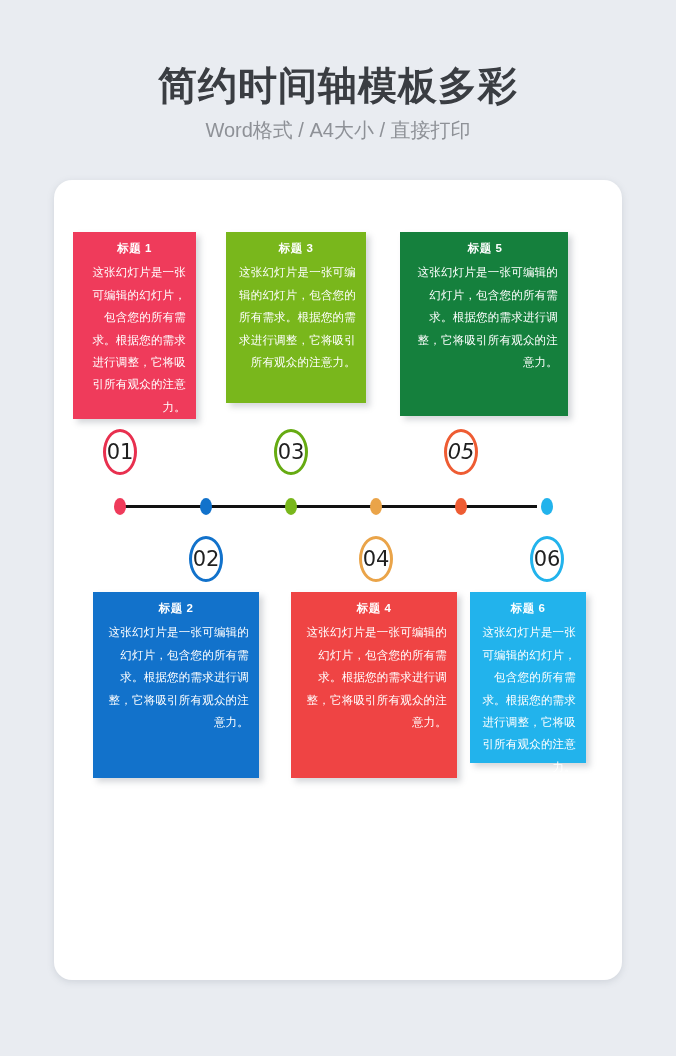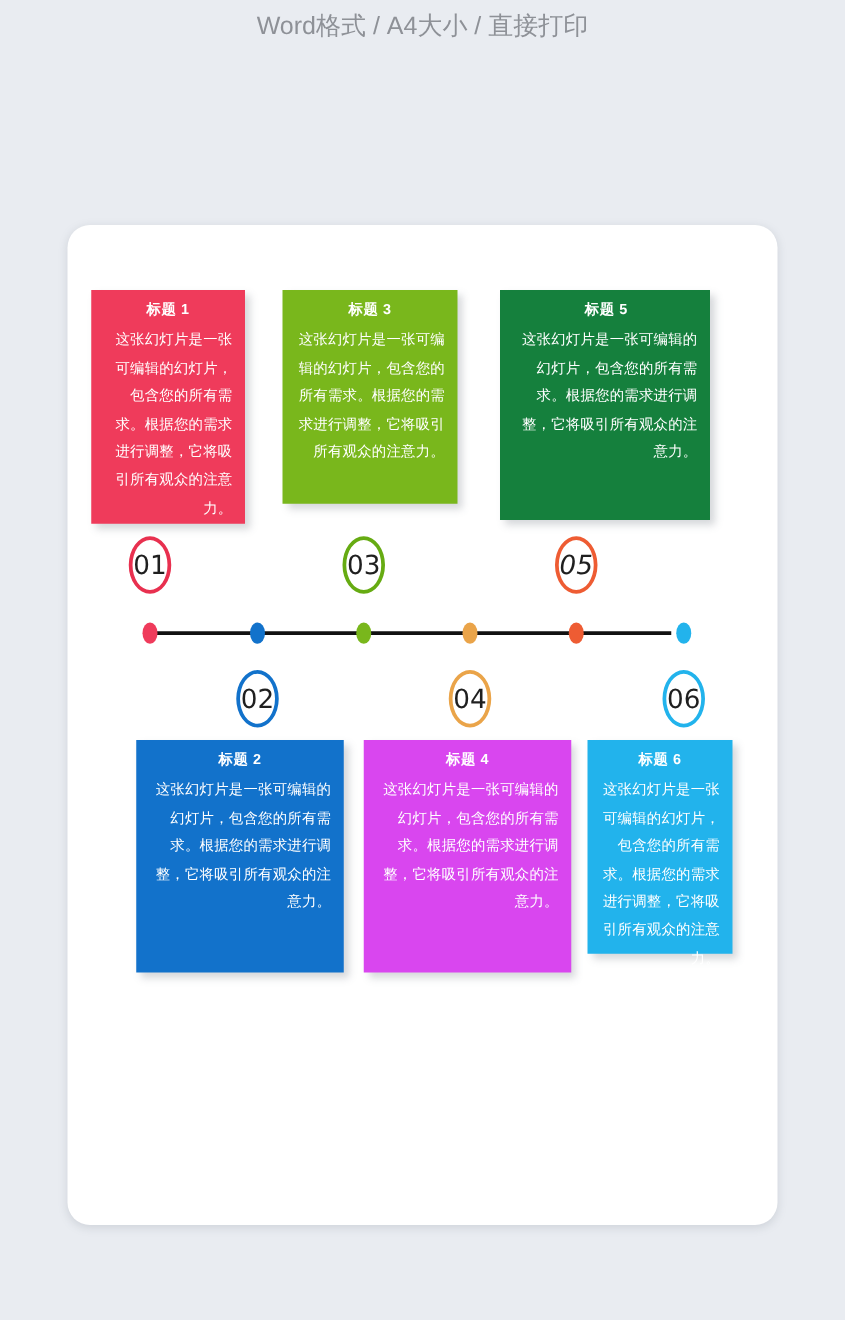--- a/index.html
+++ b/index.html
@@ -65,22 +65,22 @@
     line-height:1.95;
     margin:0;
     letter-spacing:.2px;
   }
 
   
   #card-1{left:19px;  top:52px;  width:123px; height:187px; background:#ef3b5b;}
   #card-3{left:172px; top:52px;  width:140px; height:171px; background:#79b71c;}
   #card-5{left:346px; top:52px;  width:168px; height:184px; background:#15803d;padding-left:12px;}
   
-  #card-2{left:55px;  top:412px; width:166px; height:186px; background:#1272cb;}
-  #card-4{left:237px; top:412px; width:166px; height:186px; background:#d946ef;}
+  #card-2{left:39px;  top:412px; width:166px; height:186px; background:#1272cb;}
+  #card-4{left:237px; top:412px; width:166px; height:186px; background:#ef4444;}
   #card-6{left:416px; top:412px; width:116px; height:171px; background:#22b3ec;}
 
   
   .num{
     position:absolute;
     width:34px;height:46px;
     border-radius:50%;
     background:#ffffff;
     box-sizing:border-box;
     border-width:3.5px;
@@ -117,20 +117,21 @@
   #dot-2{left:146px; background:#1272cb;}
   #dot-3{left:231px; background:#79b71c;}
   #dot-4{left:316px; background:#eaa449;}
   #dot-5{left:401px; background:#ee5c33;}
   #dot-6{left:487px; background:#22b3ec;}
 </style>
 </head>
 <body>
 
 <div class="header">
+  <h1 class="header-title">简约时间轴模板多彩</h1>
   <h2 class="header-sub">Word格式 / A4大小 / 直接打印</h2>
 </div>
 
 <div class="page">
 
   <div class="card" id="card-1">
     <div class="card-title">标题 1</div>
     <div class="card-body">这张幻灯片是一张可编辑的幻灯片，包含您的所有需求。根据您的需求进行调整，它将吸引所有观众的注意力。</div>
   </div>
 

